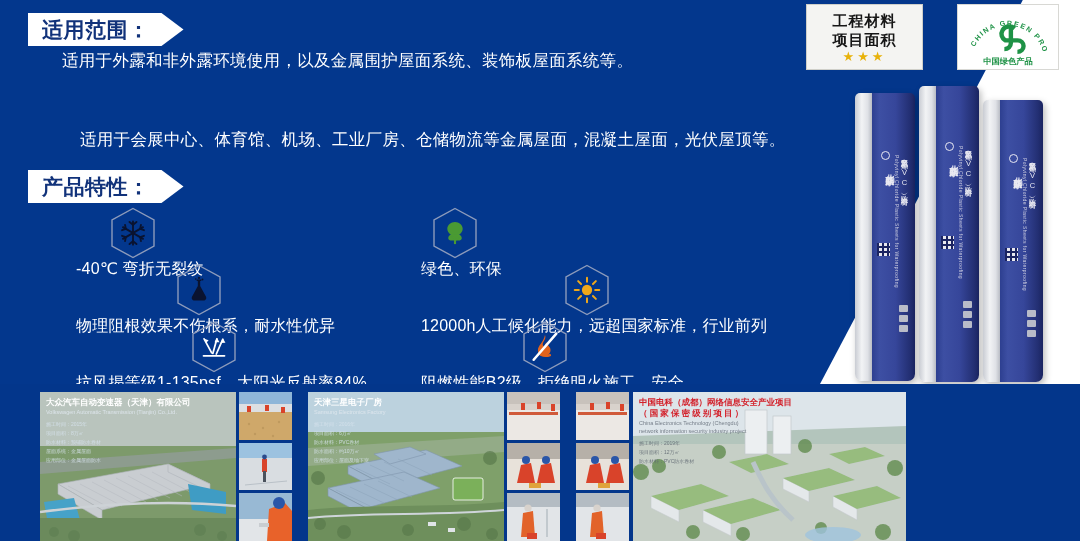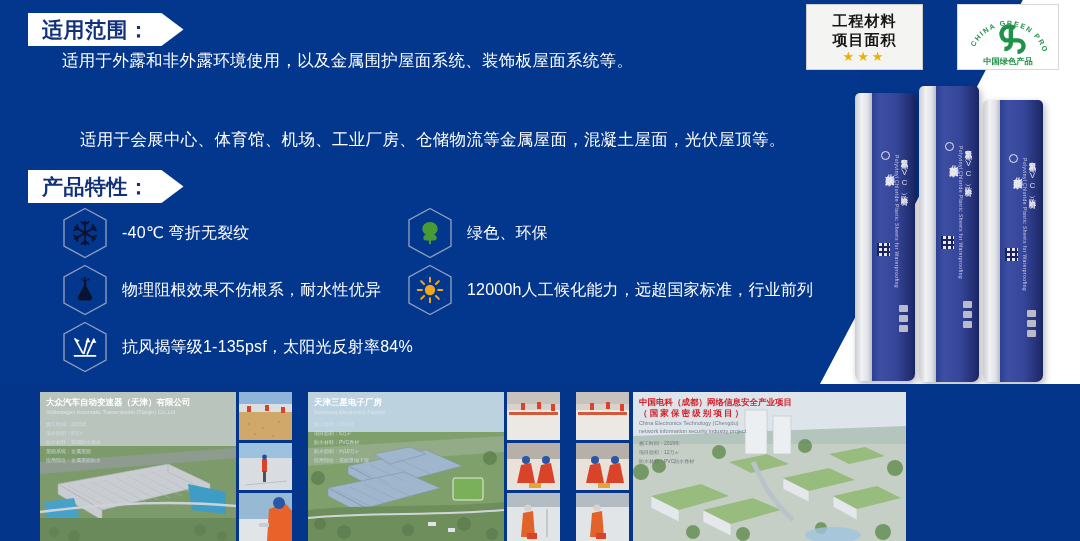--- a/index.html
+++ b/index.html
@@ -35,21 +35,21 @@
     white-space:nowrap;
   }
 
   
   .body-line{
     position:absolute; color:#ffffff; font-size:16.5px; white-space:nowrap;
     letter-spacing:.3px;
   }
 
   
-  .feat{ position:absolute; display:flex; align-items:center; }
+  .feat{ position:absolute; display:flex; align-items:center;flex-direction:column; }
   .hex{
     width:46px; height:52px; flex:0 0 auto; position:relative;
     display:flex; align-items:center; justify-content:center;
   }
   .hex svg.frame{ position:absolute; inset:0; width:46px; height:52px; }
   .hex .glyph{ position:relative; z-index:2; width:28px; height:28px; display:block; }
   .feat .txt{
     margin-left:14px; color:#ffffff; font-size:16px; white-space:nowrap; letter-spacing:.2px;
   }
 
@@ -231,20 +231,33 @@
           <line x1="14" y1="18" x2="19.5" y2="5.5"></line>
         </g>
         <polygon points="14.5,4 12.4,8 16.7,8" fill="#ffffff"></polygon>
         <polygon points="19.6,4.5 17.6,8.6 21.8,8.3" fill="#ffffff"></polygon>
         <polygon points="3.5,5 5.2,8.6 7.4,6.3" fill="#ffffff"></polygon>
       </svg>
     </div>
     <div class="txt">抗风揭等级1-135psf，太阳光反射率84%</div>
   </div>
 
+  <div class="feat" style="left:407px; top:321px;">
+    <div class="hex">
+      <svg class="frame" viewBox="0 0 46 52">
+          <polygon points="23,1.5 44,13 44,39 23,50.5 2,39 2,13" fill="none" stroke="#8d9bbb" stroke-width="1.4"></polygon>
+        </svg>
+      <svg class="glyph" viewBox="0 0 24 24" style="width:34px;height:34px;">
+        <path d="M12 3.5c1.2 3-1.6 4.4-1.6 6.6 0 1 .6 1.8 1.4 2.1-.3-1.4.5-2.6 1.5-3.3.2 2.2 2.6 2.9 2.6 5.3 0 2.4-2 4.3-4.4 4.3S7 16.7 7 14.3c0-3.6 3.8-5.1 5-10.8z" fill="#e2631c"></path>
+        <path d="M9 17.5c1.8.8 4.5 1 6.5.2" stroke="#e2631c" stroke-width="1.6" fill="none" stroke-linecap="round"></path>
+        <line x1="4" y1="21" x2="20" y2="2.5" stroke="#ffffff" stroke-width="1.8" stroke-linecap="round"></line>
+      </svg>
+    </div>
+    <div class="txt">阻燃性能B2级，拒绝明火施工，安全</div>
+  </div>
 
   <div class="badge-aging">
     <div class="l1">工程材料</div>
     <div class="l2">项目面积</div>
     <div class="stars">★★★</div>
   </div>
 
   <div class="badge-green">
     <svg viewBox="0 0 100 64" style="width:96px;height:62px;">
       <defs>

